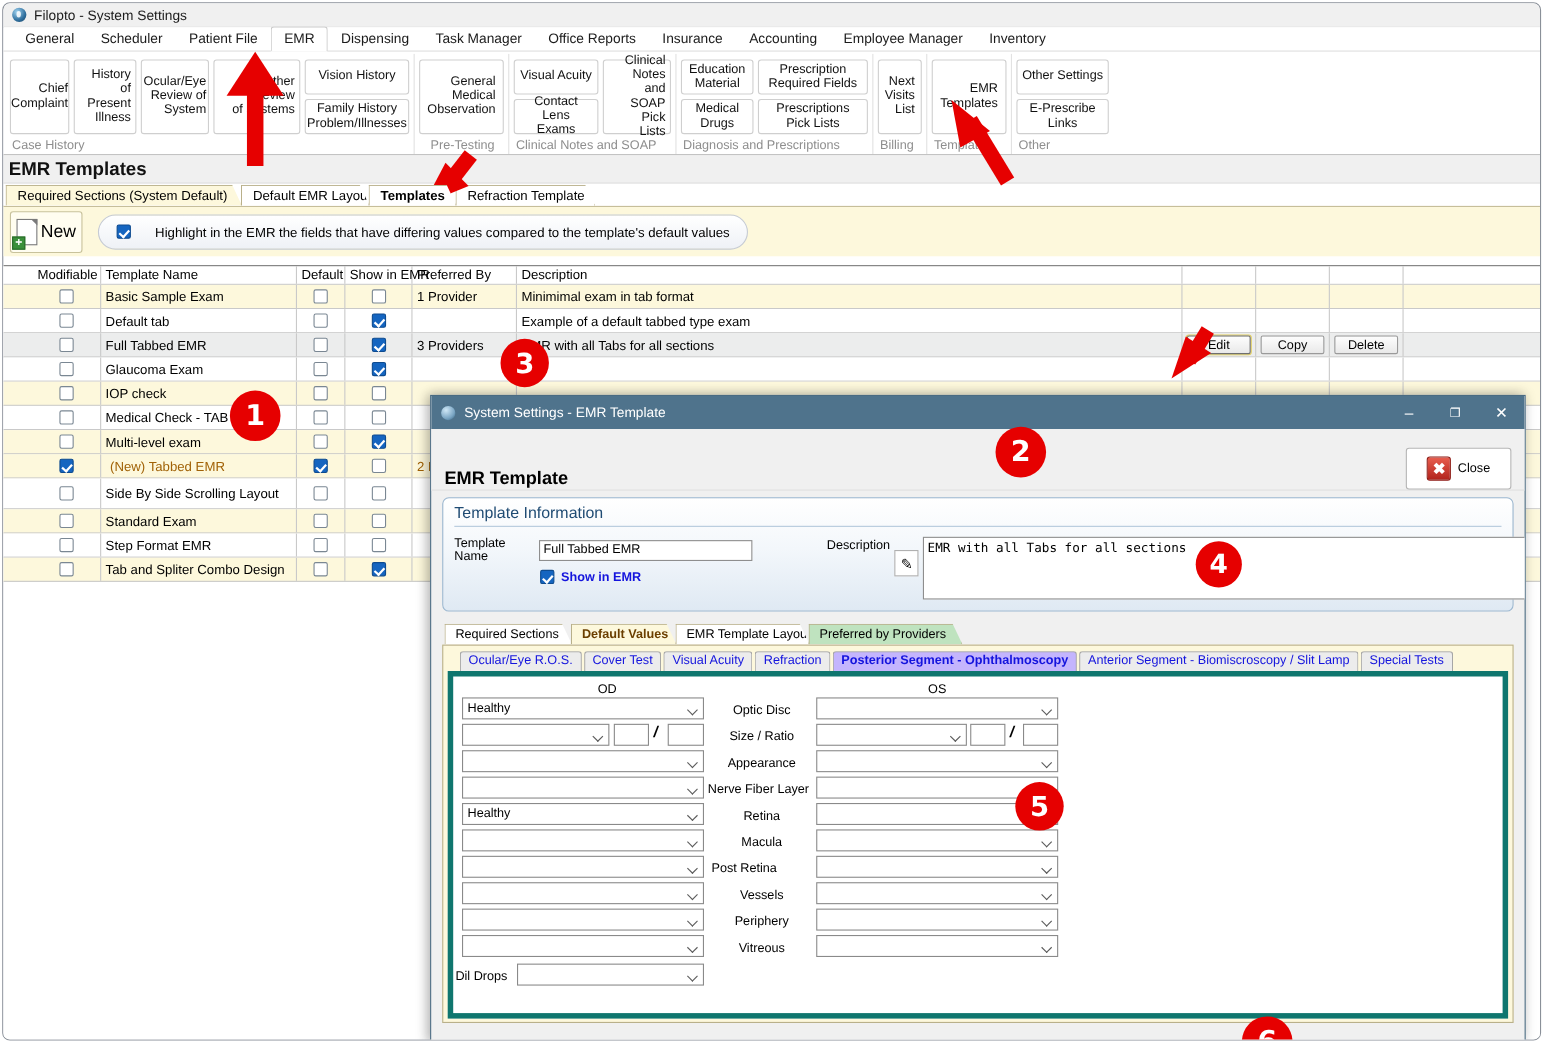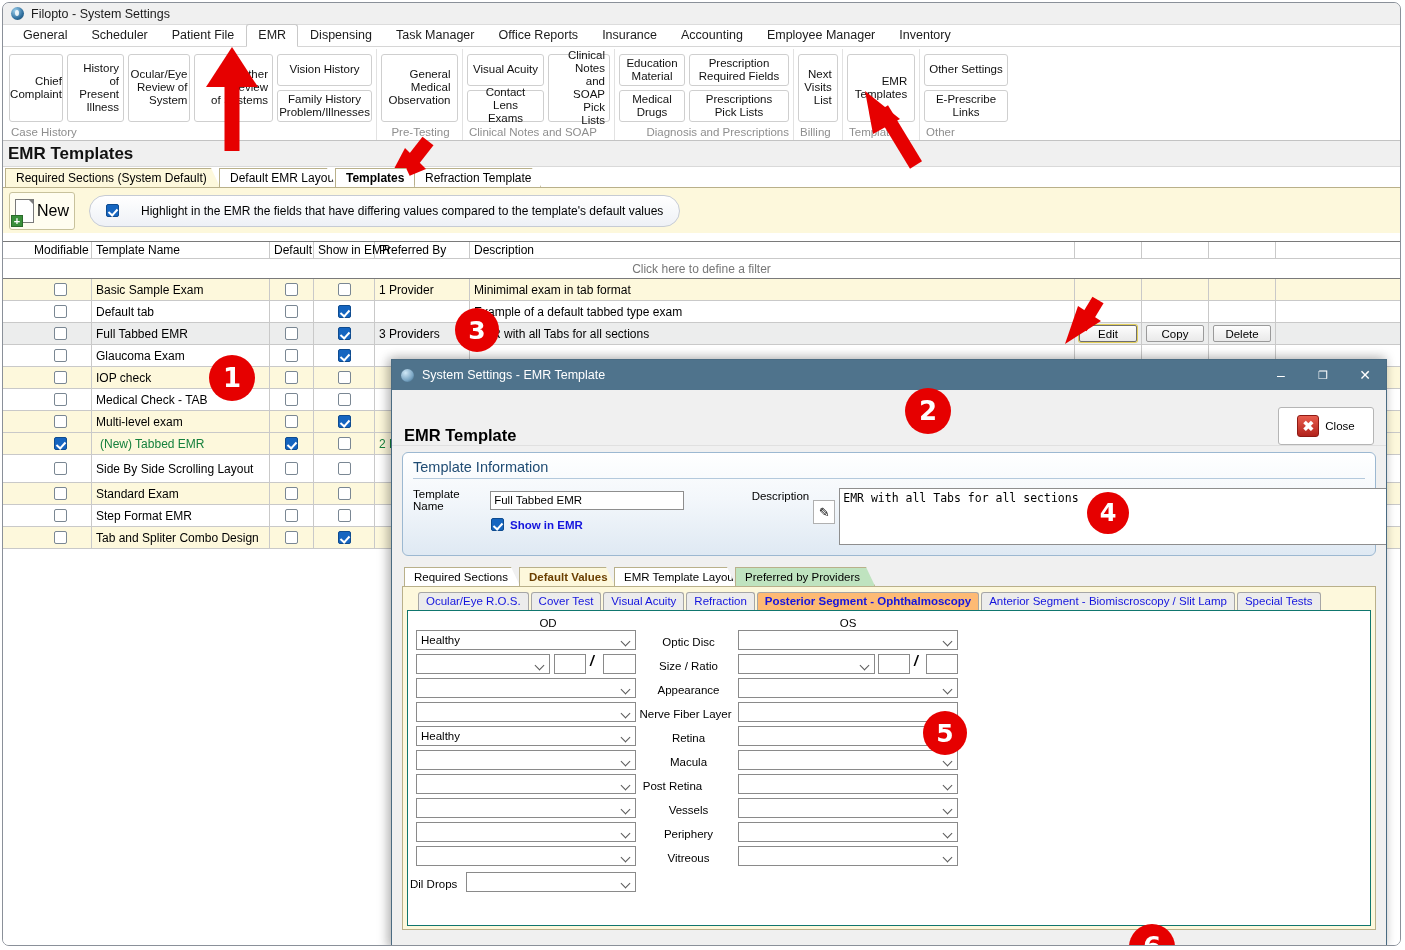--- a/index.html
+++ b/index.html
@@ -154,21 +154,21 @@
   .c-show{ width:61px;}
   .c-pref{ width:95px;}
   .c-desc{ width:605px;}
   .c-b1{ width:67px;}
   .c-b2{ width:67px;}
   .c-b3{ width:67px;}
   .yellowrow{ background:#fdf8dc;}
   .whiterow{ background:#ffffff;}
   .greyrow{ background:#eceded;}
   .selrow{ background:#fdf8dc;}
-  .selrow .gc{ color:#15803d;}
+  .selrow .gc{ color:#a16207;}
   .gridbtn{
     height:17px; border:1px solid #9a9a9a; background:linear-gradient(#fdfdfd,#e9e9e9);
     border-radius:2px; font-size:11.5px; display:flex;align-items:center;justify-content:center;
     width:58px; cursor:default;
   }
   .gridbtn.focus{ border:1px solid #6f6f6f; box-shadow:0 0 0 1px #e3cf5a;}
 
   
   #dialog{
     position:absolute; left:388px; top:356px; width:996px; height:590px;
@@ -238,24 +238,24 @@
   #dtab-panel{
     margin:0 10px 0 10px; border:1px solid #b9b08a; background:#fdf8dc;
     height:344px; position:relative; padding:4px 4px 0 12px;
   }
   #dtabs2{ display:flex; align-items:flex-end; height:20px; padding-left:3px;}
   .d2tab{
     height:19px;line-height:17px;font-size:11.5px;padding:0 7px;color:#1414dd;
     border:1px solid #a6a6a6;border-bottom:none;background:#ececec;
     border-top-left-radius:3px;border-top-right-radius:3px;margin-right:2px;white-space:nowrap;cursor:default;
   }
-  .d2tab.sel{ background:#fdba74; font-weight:bold; border-color:#a6a6a6; }
+  .d2tab.sel{ background:#c4b5fd; font-weight:bold; border-color:#a6a6a6; }
   #d2-body{
     position:absolute; left:4px; right:4px; top:23px; bottom:3px;
-    background:#ffffff; border:1px solid #0f766e;
+    background:#ffffff; border:5px solid #0f766e;
   }
   
   .hdr-od{ position:absolute; font-size:11.5px; }
   .fld{
     position:absolute; border:1px solid #8a8a8a; background:#fff; height:20px;
     font-size:11.5px; line-height:18px; padding-left:4px; color:#000; overflow:hidden;
   }
   .fld.combo:after{
     content:""; position:absolute; right:6px; top:7px;
     width:6px;height:6px;border:solid #5a5a5a;border-width:0 1.6px 1.6px 0;
@@ -352,21 +352,21 @@
           <div class="rbtn half" style="width:66px">Medical
 Drugs</div>
         </div>
         <div class="rcol">
           <div class="rbtn half" style="width:100px">Prescription
 Required Fields</div>
           <div class="rbtn half" style="width:100px">Prescriptions
 Pick Lists</div>
         </div>
       </div>
-      <div class="glabel" style="text-align:right">Diagnosis and Prescriptions</div>
+      <div class="glabel" style="text-align:left">Diagnosis and Prescriptions</div>
     </div>
 
     <div class="rgroup">
       <div class="gbody">
         <div class="rbtn tall" style="width:40px">Next
 Visits
 List</div>
       </div>
       <div class="glabel">Billing</div>
     </div>
@@ -422,23 +422,20 @@
       <div class="hc c-name">Template Name</div>
       <div class="hc c-def">Default</div>
       <div class="hc c-show">Show in EMR</div>
       <div class="hc c-pref">Preferred By</div>
       <div class="hc c-desc">Description</div>
       <div class="hc c-b1"></div>
       <div class="hc c-b2"></div>
       <div class="hc c-b3"></div>
     </div>
 
-    <div id="filter-row">
-      <span>Click here to define a filter</span>
-    </div>
 
     <div class="grow yellowrow">
       <div class="gc c-mod ctr">
           <span class="cbx"></span>
         </div>
       <div class="gc c-name">Basic Sample Exam</div>
       <div class="gc c-def ctr">
           <span class="cbx"></span>
         </div>
       <div class="gc c-show ctr">

